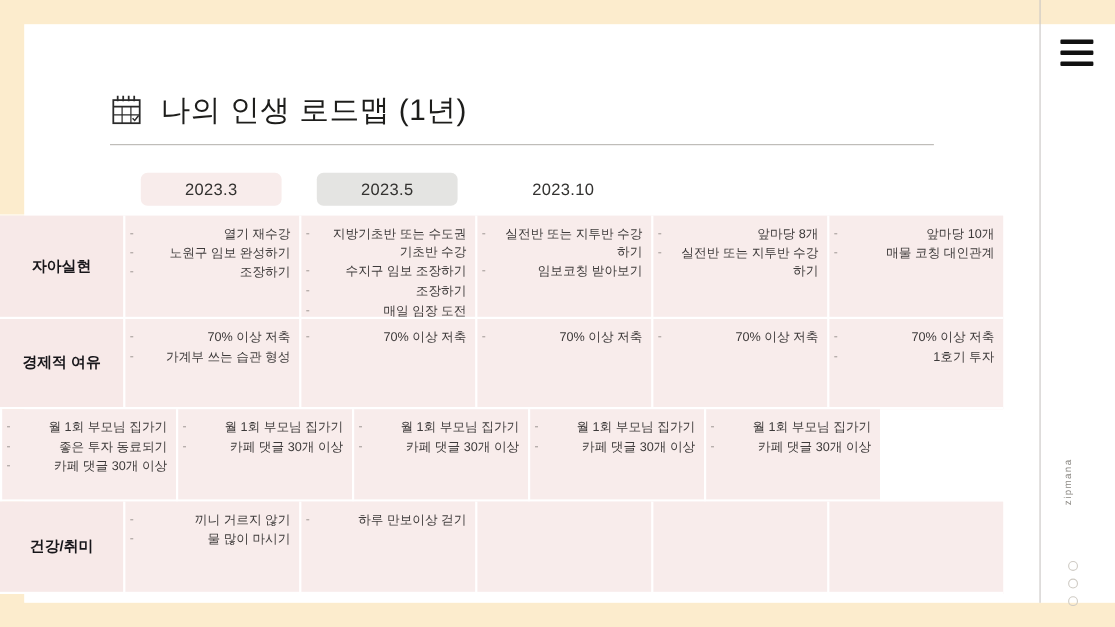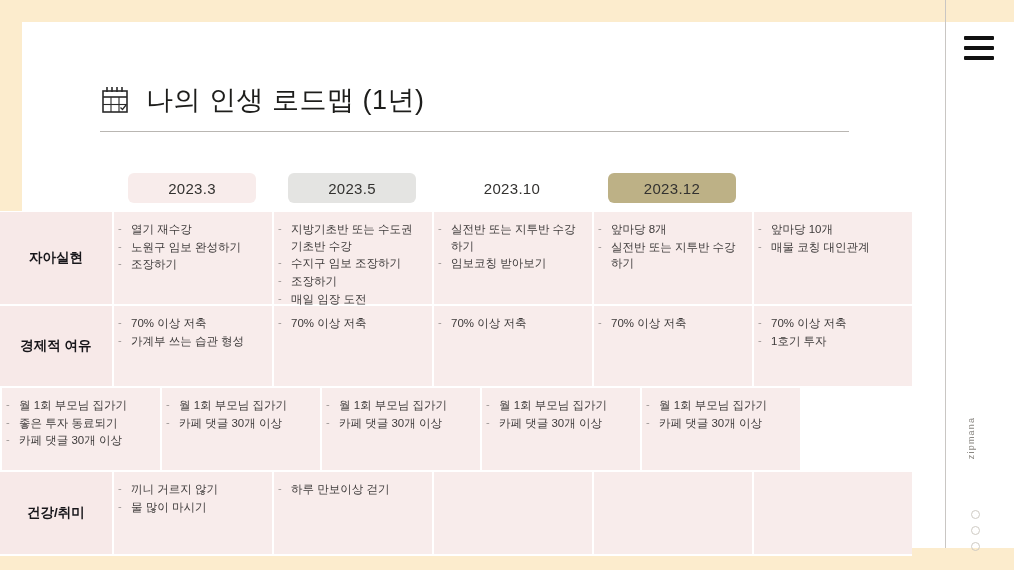--- a/index.html
+++ b/index.html
@@ -123,21 +123,21 @@
     top: 131px;
     width: 749px;
     height: 1px;
     background: #b9b6b2;
   }
 
   
   #roadmap {
     position: absolute;
     left: 0px;
-    top: 168px;
+    top: 152px;
     width: 916px;
   }
 
   #col-header-row {
     display: flex;
     height: 40px;
     align-items: center;
   }
   .row-label-spacer { width: 112px; flex: 0 0 112px; }
   .col-head {
@@ -190,21 +190,21 @@
     font-size: 11.5px;
     line-height: 1.45;
     color: #3d3a3a;
     margin-bottom: 1px;
   }
   .cell li .dash {
     flex: 0 0 13px;
     color: #9c9593;
     font-size: 11px;
   }
-  .cell li .txt { flex: 1 1 auto; }
+  .cell li .txt { flex: 1 1 auto; text-align: right; }
 
   .r1 { height: 94px; }
   .r2 { height: 82px; }
   .r3 { height: 84px; }
   .r4 { height: 84px; }
 </style>
 </head>
 <body>
 
 <div id="slide-frame">
@@ -249,23 +249,20 @@
       <div class="row-label-spacer"></div>
     <div class="col-head">
           <div class="pill" style="background: rgb(248, 236, 235);">2023.3</div>
         </div>
         <div class="col-head">
           <div class="pill" style="background: rgb(228, 228, 226);">2023.5</div>
         </div>
         <div class="col-head">
           <div class="pill" style="background: #ffffff;">2023.10</div>
         </div>
-        <div class="col-head">
-          <div class="pill" style="background: rgb(189, 177, 134);">2023.12</div>
-        </div>
       </div>
     <div id="grid-body">
         <div class="grid-row r1">
           <div class="row-label r1">자아실현</div>
           <div class="cell r1">
             <ul>
               <li>
                 <span class="dash">-</span>
                 <span class="txt">열기 재수강</span>
               </li>

